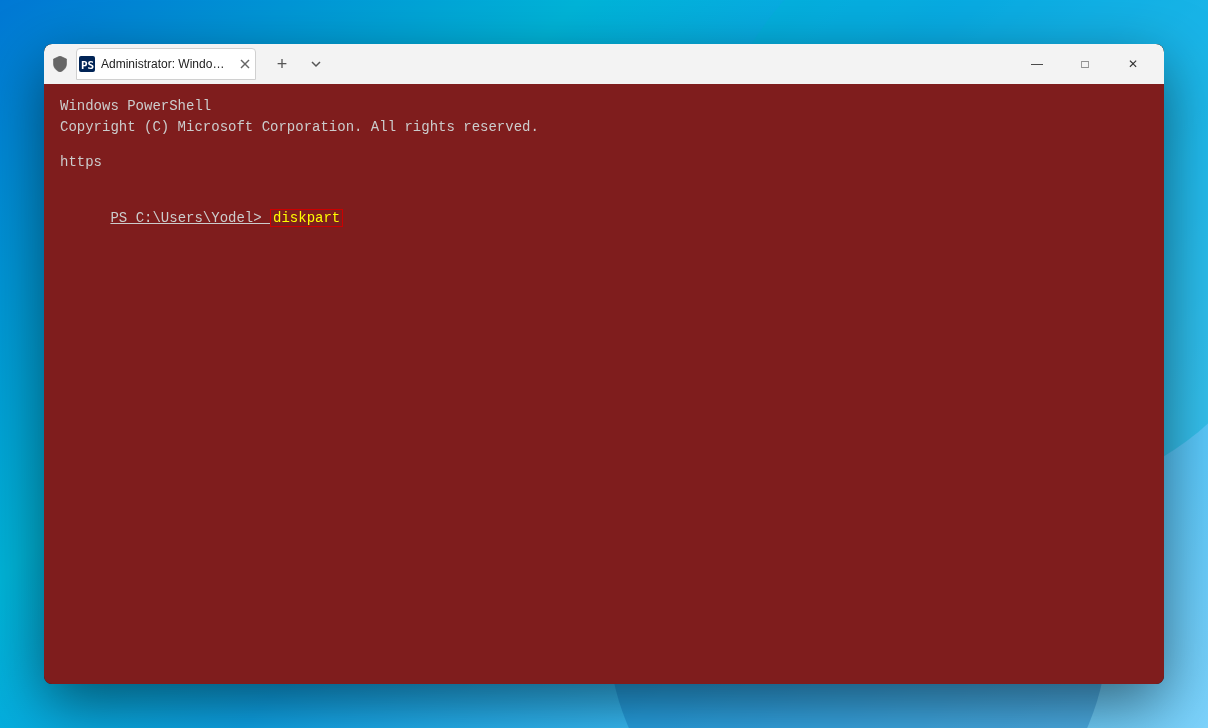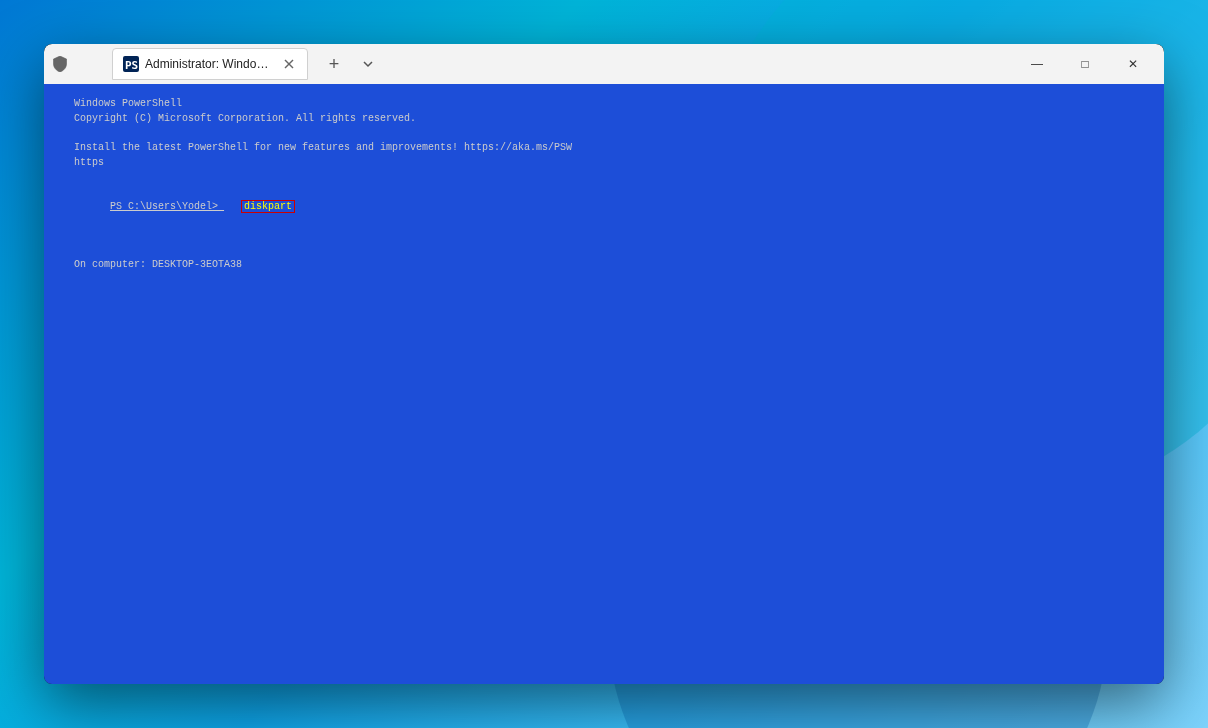--- a/index.html
+++ b/index.html
@@ -78,24 +78,23 @@
       color: #555;
     }
 
     .tab {
       display: flex;
       align-items: center;
       gap: 6px;
       background: #ffffff;
       border: 1px solid #d0d0d0;
       border-radius: 4px 4px 0 0;
-      padding: 4px 10px;
+      padding: 4px 2px;
       height: 32px;
       max-width: 200px;
-      margin-left: 36px;
     }
 
     .tab-icon {
       width: 16px;
       height: 16px;
       flex-shrink: 0;
     }
 
     .tab-title {
       font-size: 12px;
@@ -157,43 +156,42 @@
       align-items: center;
       justify-content: center;
       cursor: pointer;
       font-size: 12px;
       color: #333;
     }
 
     
     .terminal {
       flex: 1;
-      background: #1d4ed8;
-      padding: 12px 30px;
+      background: #7f1d1d;
+      padding: 12px 16px;
       font-family: 'Consolas', 'Courier New', monospace;
-      font-size: 10px;
+      font-size: 14px;
       color: #cccccc;
       overflow: hidden;
       line-height: 1.5;
     }
 
     .line {
       white-space: pre;
     }
 
     .line-gap {
       height: 14px;
     }
 
     .command-highlight {
       color: #ffff00;
       border: 1px solid #cc0000;
       padding: 0 2px;
       background: transparent;
-      margin-left: 17px;
     }
 
     .cursor {
       display: inline-block;
       width: 8px;
       height: 16px;
       background: #cccccc;
       vertical-align: text-bottom;
       animation: blink 1s step-end infinite;
     }
@@ -251,24 +249,22 @@
       <div class="win-btn">—</div>
       <div class="win-btn">□</div>
       <div class="win-btn close">✕</div>
     </div>
   </div>
 
   <div class="terminal">
     <div class="line">Windows PowerShell</div>
     <div class="line">Copyright (C) Microsoft Corporation. All rights reserved.</div>
     <div class="line-gap"></div>
-    <div class="line">Install the latest PowerShell for new features and improvements! https://aka.ms/PSW</div>
     <div class="line">https</div>
     <div class="line-gap"></div>
     <div class="line">
       <span class="ps-prompt">PS C:\Users\Yodel&gt; </span><span class="command-highlight">diskpart</span>
     </div>
     <div class="line-gap"></div>
     <div class="line-gap"></div>
-    <div class="line">On computer: DESKTOP-3EOTA38</div>
     <div class="line-gap"></div>
   </div>
 </div>
 
 </body></html>

